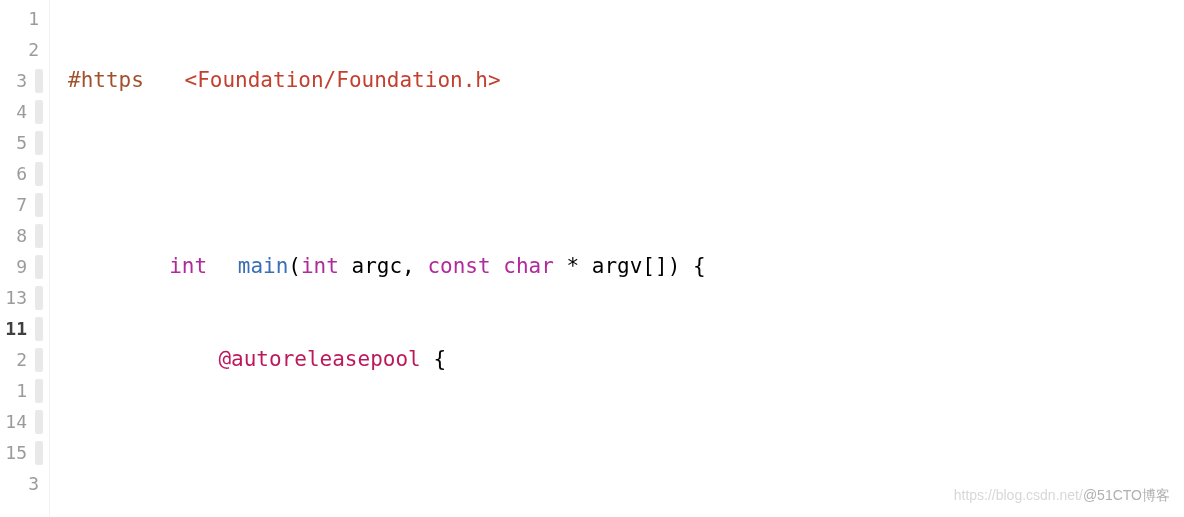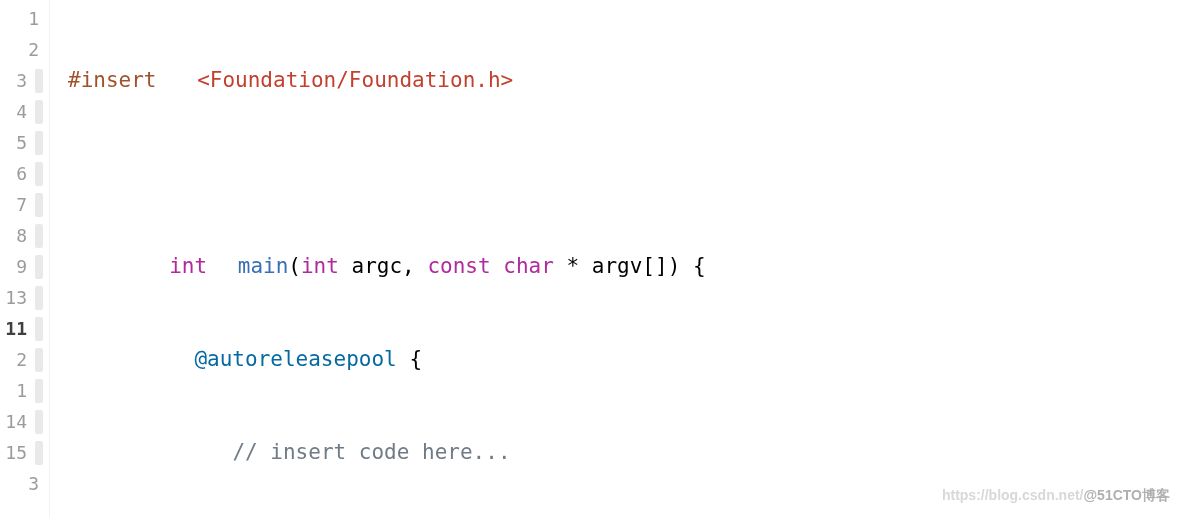--- a/index.html
+++ b/index.html
@@ -40,24 +40,24 @@
     white-space:pre;
     padding-left:18px;
     position:relative;
   }
   .line { height:31px; }
   
   .t-pre   { color:#a0522d; }     
   .t-imp   { color:#c33f2e;margin-left:28px; }     
   .t-kw    { color:#b02a9b; }
   .t-func  { color:#3a6fb5;padding-left:18px; }     
-  .t-at    { color:#0369a1; }
+  .t-at    { color:#be185d;margin-left:24px; }
   .t-comment{color:#6f7b86;}
   .watermark{
-    position:absolute; right:14px; bottom:6px; color:#d8d8d8; font-size:14px; font-family:-apple-system,Arial,sans-serif;font-weight:bold;
+    position:absolute; right:14px; bottom:6px; color:#d8d8d8; font-size:14px; font-family:-apple-system,Arial,sans-serif;
   }
   .watermark .dark{ color:#b0b0b0;}
 </style>
 </head>
 <body>
 
 <div class="editor">
   <div class="gutter">
     <div class="gutter-row">
         <span class="num">1</span>
@@ -116,25 +116,24 @@
     <div class="gutter-row">
         <span class="num">15</span>
         <span class="fold"></span>
       </div>
     <div class="gutter-row">
         <span class="num">3</span>
       </div>
   </div>
 
   <div class="code">
-    <div class="line"><span class="t-pre">#insert </span><span class="t-imp">&lt;Foundation/Foundation.h&gt;</span></div>
+    <div class="line"><span class="t-pre">#https </span><span class="t-imp">&lt;Foundation/Foundation.h&gt;</span></div>
     <div class="line"><span></span></div>
     <div class="line"><span>        </span><span class="t-kw">int </span><span class="t-func">main</span><span>(</span><span class="t-kw">int </span><span>argc, </span><span class="t-kw">const </span><span class="t-kw">char </span><span>* argv[]) {</span></div>
     <div class="line"><span>          </span><span class="t-at">@autoreleasepool </span><span>{</span></div>
-    <div class="line"><span>             </span><span class="t-comment">// insert code here...</span></div>
     
     
     
     
     
     
     
     
     
     

